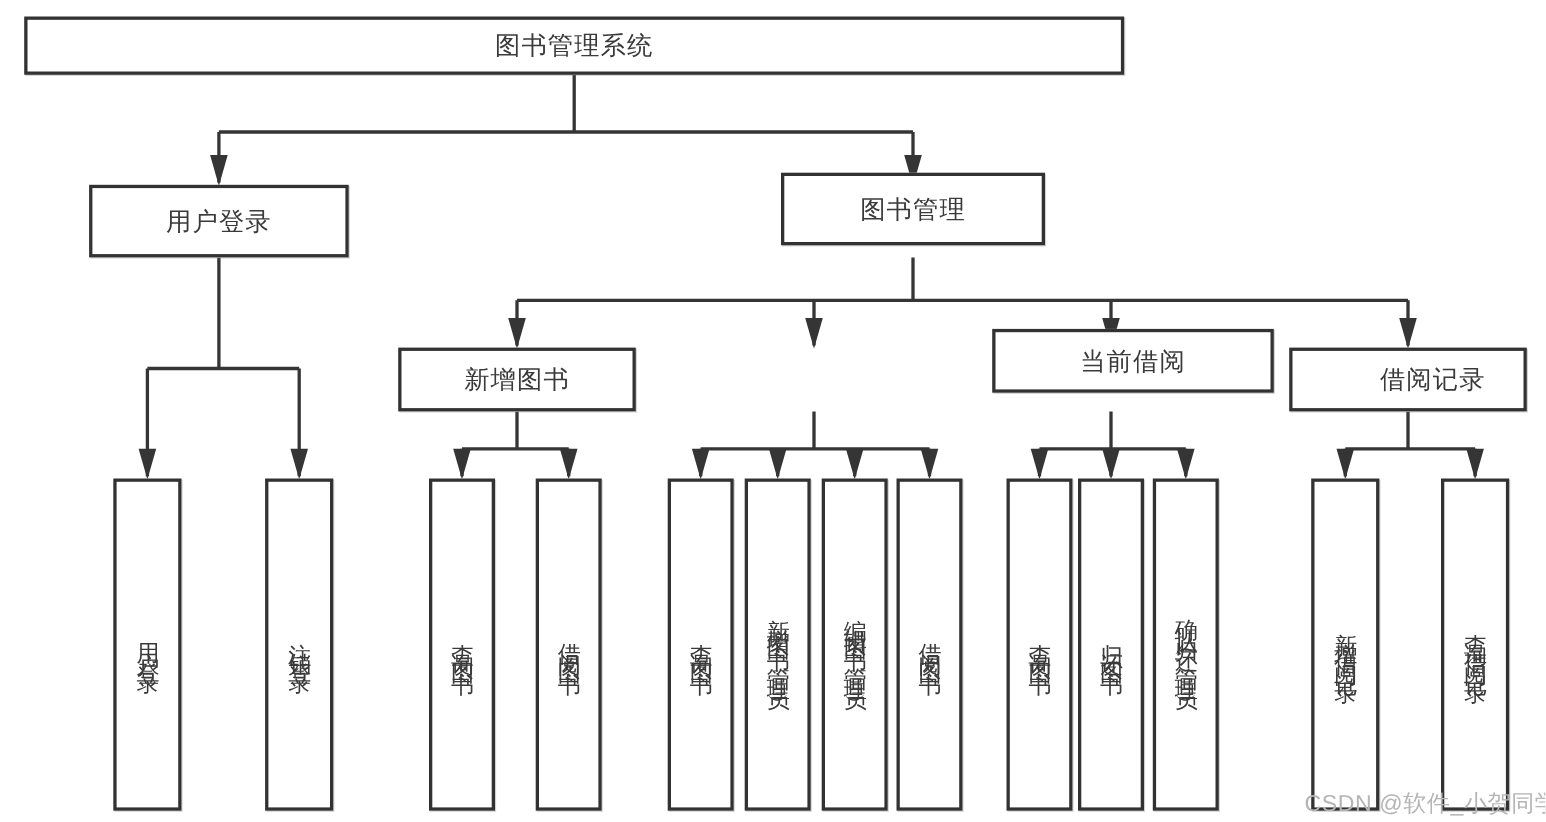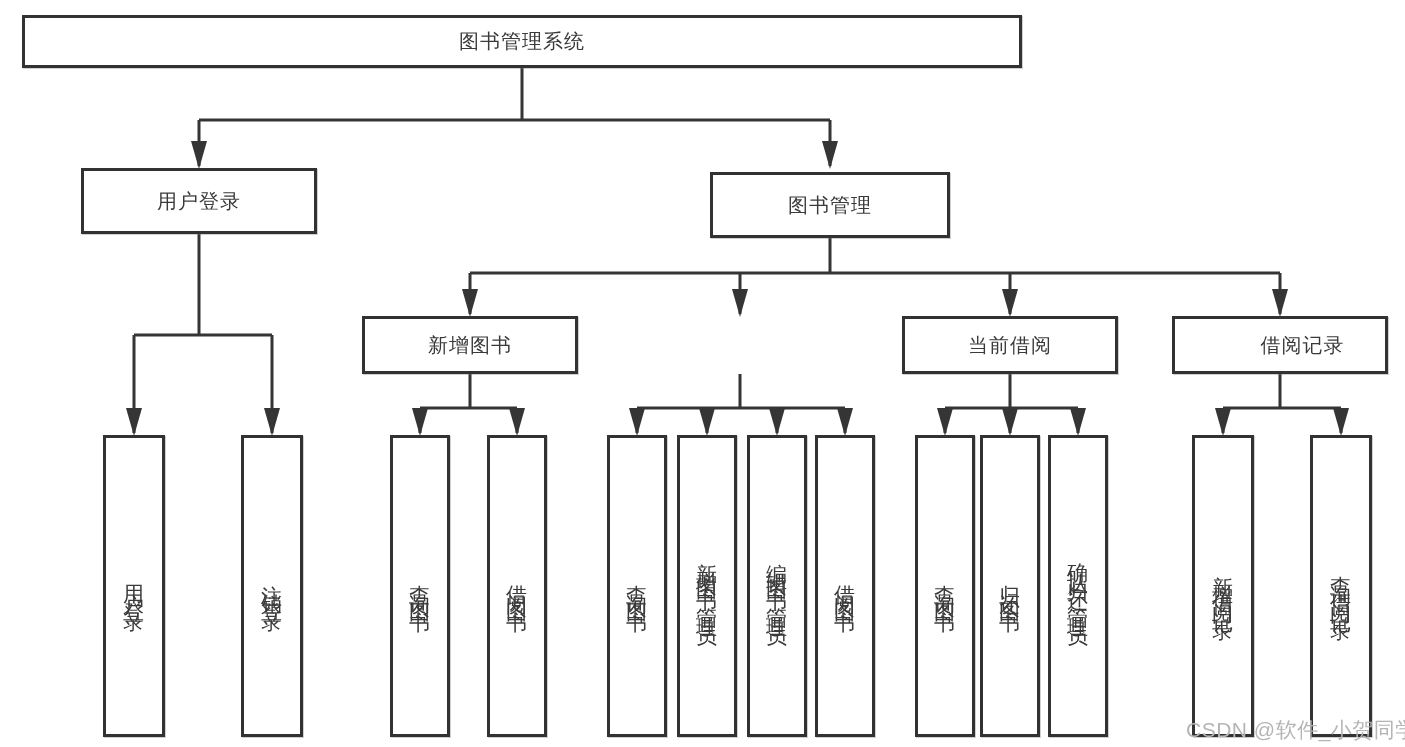--- a/index.html
+++ b/index.html
@@ -31,21 +31,21 @@
     position: absolute;
     background: #ffffff;
     border: 3px solid #323232;
     color: #3a3a3a;
     display: flex;
     align-items: center;
     justify-content: center;
     box-shadow: 1px 1px 0 rgba(120,120,120,0.35);
   }
   .hlabel {
-    font-size: 20px;
+    font-size: 23px;
     letter-spacing: 1px;
     white-space: nowrap;
   }
   .vlabel {
     writing-mode: vertical-rl;
     text-orientation: mixed;
     font-size: 21px;
     letter-spacing: 9px;
     line-height: 1;
     white-space: nowrap;
@@ -116,28 +116,28 @@
     </g>
   </svg>
 
   <div class="node" style="left:22px; top:15px; width:1000px; height:53px;">
     <span class="hlabel">图书管理系统</span>
   </div>
 
   <div class="node" style="left:81px; top:168px; width:236px; height:66px;">
     <span class="hlabel">用户登录</span>
   </div>
-  <div class="node" style="left:710px; top:172px; width:240px; height:66px;justify-content:center;">
+  <div class="node" style="left:710px; top:157px; width:240px; height:66px;justify-content:center;">
     <span class="hlabel">图书管理</span>
   </div>
 
   <div class="node" style="left:362px; top:316px; width:216px; height:58px;">
     <span class="hlabel">新增图书</span>
   </div>
-  <div class="node" style="left:902px; top:316px; width:216px; height:58px;">
+  <div class="node" style="left:902px; top:299px; width:256px; height:58px;">
     <span class="hlabel">当前借阅</span>
   </div>
   <div class="node" style="left:1172px; top:316px; width:216px; height:58px;padding-left:45px;">
     <span class="hlabel">借阅记录</span>
   </div>
 
   <div class="node" style="left:103px; top:435px; width:62px; height:302px;">
     <span class="vlabel">用户登录</span>
   </div>
   <div class="node" style="left:241px; top:435px; width:62px; height:302px;">

